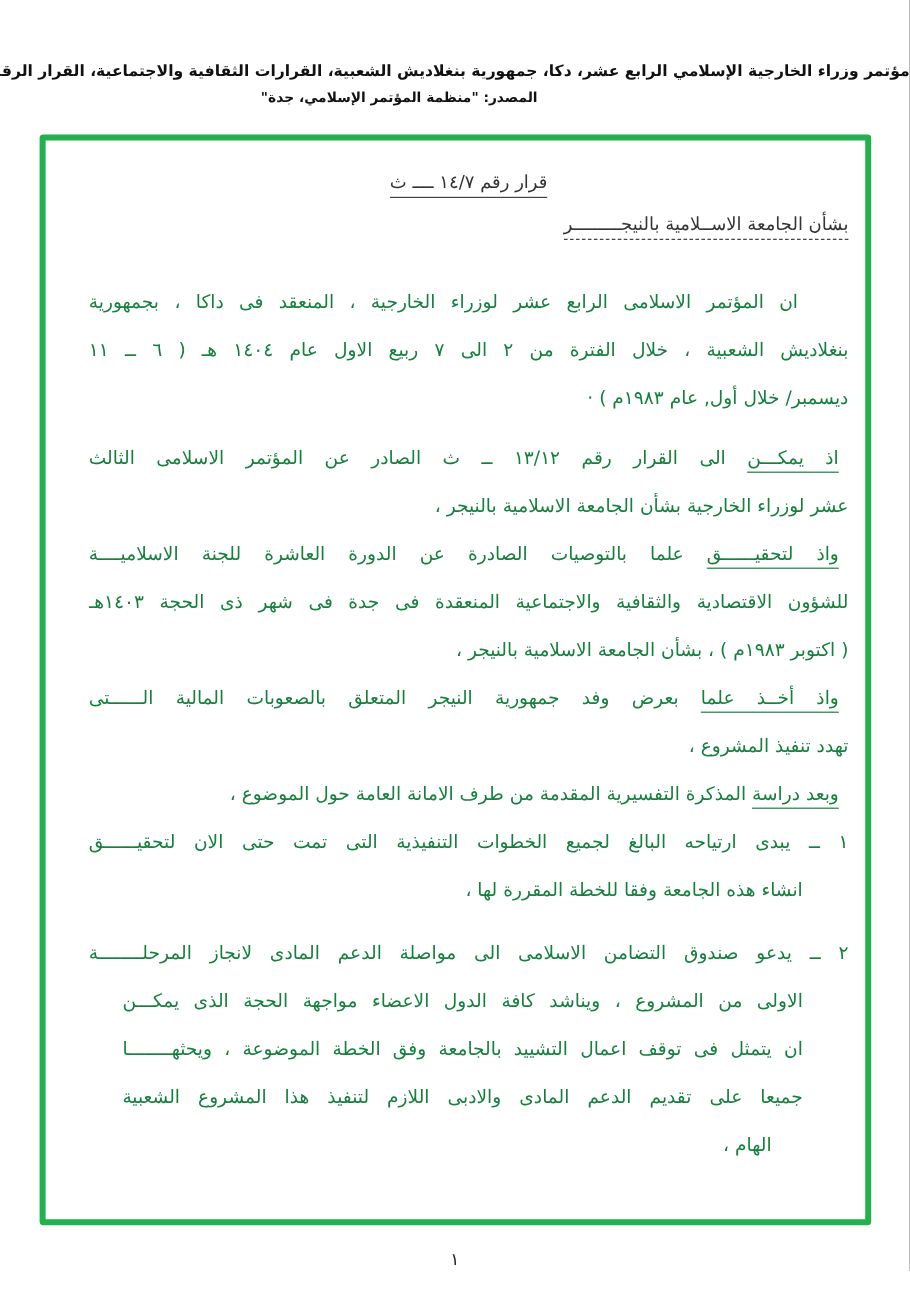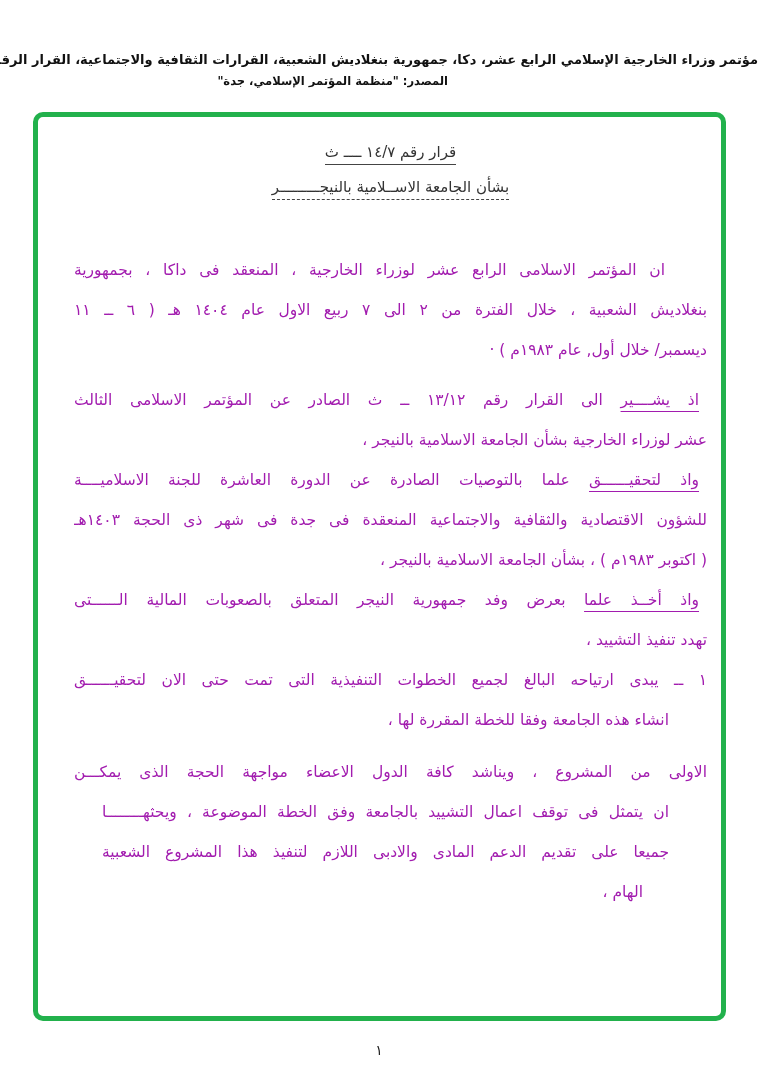--- a/index.html
+++ b/index.html
@@ -42,32 +42,32 @@
     height: 909px;
     box-sizing: border-box;
     border: 5px solid #22b14c;
     border-radius: 3px;
     padding: 24px 14px 0 36px;
     direction: rtl;
   }
   
   .title { text-align: center; font-size: 15px; line-height: 22px; color: #333; }
   .t1 .tl { border-bottom: 1.5px solid #444; padding-bottom: 3px; }
-  .t2 { margin-top: 13px; margin-bottom: 52px; }
+  .t2 { margin-top: 13px; margin-bottom: 34px; text-align: right; }
   .t2 .tl { border-bottom: 1.5px dashed #444; padding-bottom: 3px; }
   
   .para { margin: 0; }
   .para.opening { margin-bottom: 10px; }
   .para.item1 { margin-bottom: 12px; }
   .line {
     font-size: 15.5px;
     line-height: 40px;
     height: 40px;
     overflow: hidden;
-    color: #a21caf;
+    color: #15803d;
   }
   .jl { text-align: justify; text-align-last: justify; }
   .ll { text-align: right; }
   .opening .line:first-child { padding-right: 42px; }
   .clause .line:first-child { padding-right: 8px; }
   .numbered .line:not(:first-child) { padding-right: 38px; margin-left: 28px; }
   .numbered .line.short-end { padding-right: 64px; }
   u { text-underline-offset: 6px; text-decoration-thickness: 1px; }
   
   .pagenum {
@@ -83,51 +83,55 @@
 </head>
 <body>
 
 <div class="page">
 
   <div class="header">
     <div class="h1">مؤتمر وزراء الخارجية الإسلامي الرابع عشر، دكا، جمهورية بنغلاديش الشعبية، القرارات الثقافية والاجتماعية، القرار الرقم ١٤/٧ـث</div>
     <div class="h2">المصدر:  "منظمة المؤتمر الإسلامي، جدة"</div>
   </div>
 
-  <div class="greenbox" style="border-color: rgb(34, 177, 76); border-radius: 10px;">
+  <div class="greenbox" style="border-color: rgb(34, 177, 76);">
     <div class="title t1">
       <span class="tl">قرار رقم ١٤/٧ ــــ ث</span>
     </div>
     <div class="title t2">
       <span class="tl">بشأن الجامعة الاســلامية بالنيجـــــــــر</span>
     </div>
     <div id="paras">
         <div class="para opening">
           <div class="line jl">ان المؤتمر الاسلامى الرابع عشر لوزراء الخارجية ، المنعقد فى داكا ، بجمهورية</div>
           <div class="line jl">بنغلاديش الشعبية ، خلال الفترة من ٢ الى ٧ ربيع الاول عام ١٤٠٤ هـ ( ٦ ــ ١١</div>
           <div class="line ll">ديسمبر/ خلال أول, عام ١٩٨٣م ) ·</div>
         </div>
         <div class="para clause">
-          <div class="line jl"><u>اذ يشــــير</u> الى القرار رقم ١٣/١٢ ــ ث الصادر عن المؤتمر الاسلامى الثالث</div>
+          <div class="line jl"><u>اذ يمكـــن</u> الى القرار رقم ١٣/١٢ ــ ث الصادر عن المؤتمر الاسلامى الثالث</div>
           <div class="line ll">عشر لوزراء الخارجية  بشأن الجامعة الاسلامية بالنيجر ،</div>
         </div>
         <div class="para clause">
           <div class="line jl"><u>واذ لتحقيــــــق</u> علما بالتوصيات الصادرة عن الدورة العاشرة للجنة الاسلاميــــة</div>
           <div class="line jl">للشؤون الاقتصادية والثقافية والاجتماعية المنعقدة فى جدة فى شهر ذى الحجة ١٤٠٣هـ</div>
           <div class="line ll">( اكتوبر ١٩٨٣م )  ، بشأن الجامعة الاسلامية بالنيجر ،</div>
         </div>
         <div class="para clause">
           <div class="line jl"><u>واذ أخــذ علما</u> بعرض وفد جمهورية النيجر المتعلق بالصعوبات المالية الــــــتى</div>
-          <div class="line ll">تهدد  تنفيذ التشييد ،</div>
+          <div class="line ll">تهدد  تنفيذ المشروع ،</div>
+        </div>
+        <div class="para clause">
+          <div class="line ll"><u>وبعد دراسة</u>  المذكرة التفسيرية  المقدمة من طرف الامانة العامة حول الموضوع ،</div>
         </div>
         <div class="para numbered item1">
           <div class="line jl">١ ــ  يبدى ارتياحه  البالغ لجميع الخطوات التنفيذية التى تمت حتى الان لتحقيــــــق</div>
           <div class="line ll">انشاء هذه الجامعة وفقا للخطة المقررة  لها  ،</div>
         </div>
         <div class="para numbered">
+          <div class="line jl">٢ ــ  يدعو صندوق التضامن الاسلامى الى مواصلة الدعم المادى لانجاز المرحلــــــــة</div>
           <div class="line jl">الاولى من المشروع ، ويناشد كافة الدول الاعضاء مواجهة الحجة الذى يمكـــن</div>
           <div class="line jl">ان يتمثل فى توقف اعمال التشييد بالجامعة وفق الخطة الموضوعة ،  ويحثهــــــــا</div>
           <div class="line jl">جميعا على تقديم الدعم المادى والادبى اللازم لتنفيذ هذا المشروع الشعبية</div>
           <div class="line ll short-end">الهام  ،</div>
         </div>
       </div>
   </div>
 
   <div class="pagenum">١</div>
 

